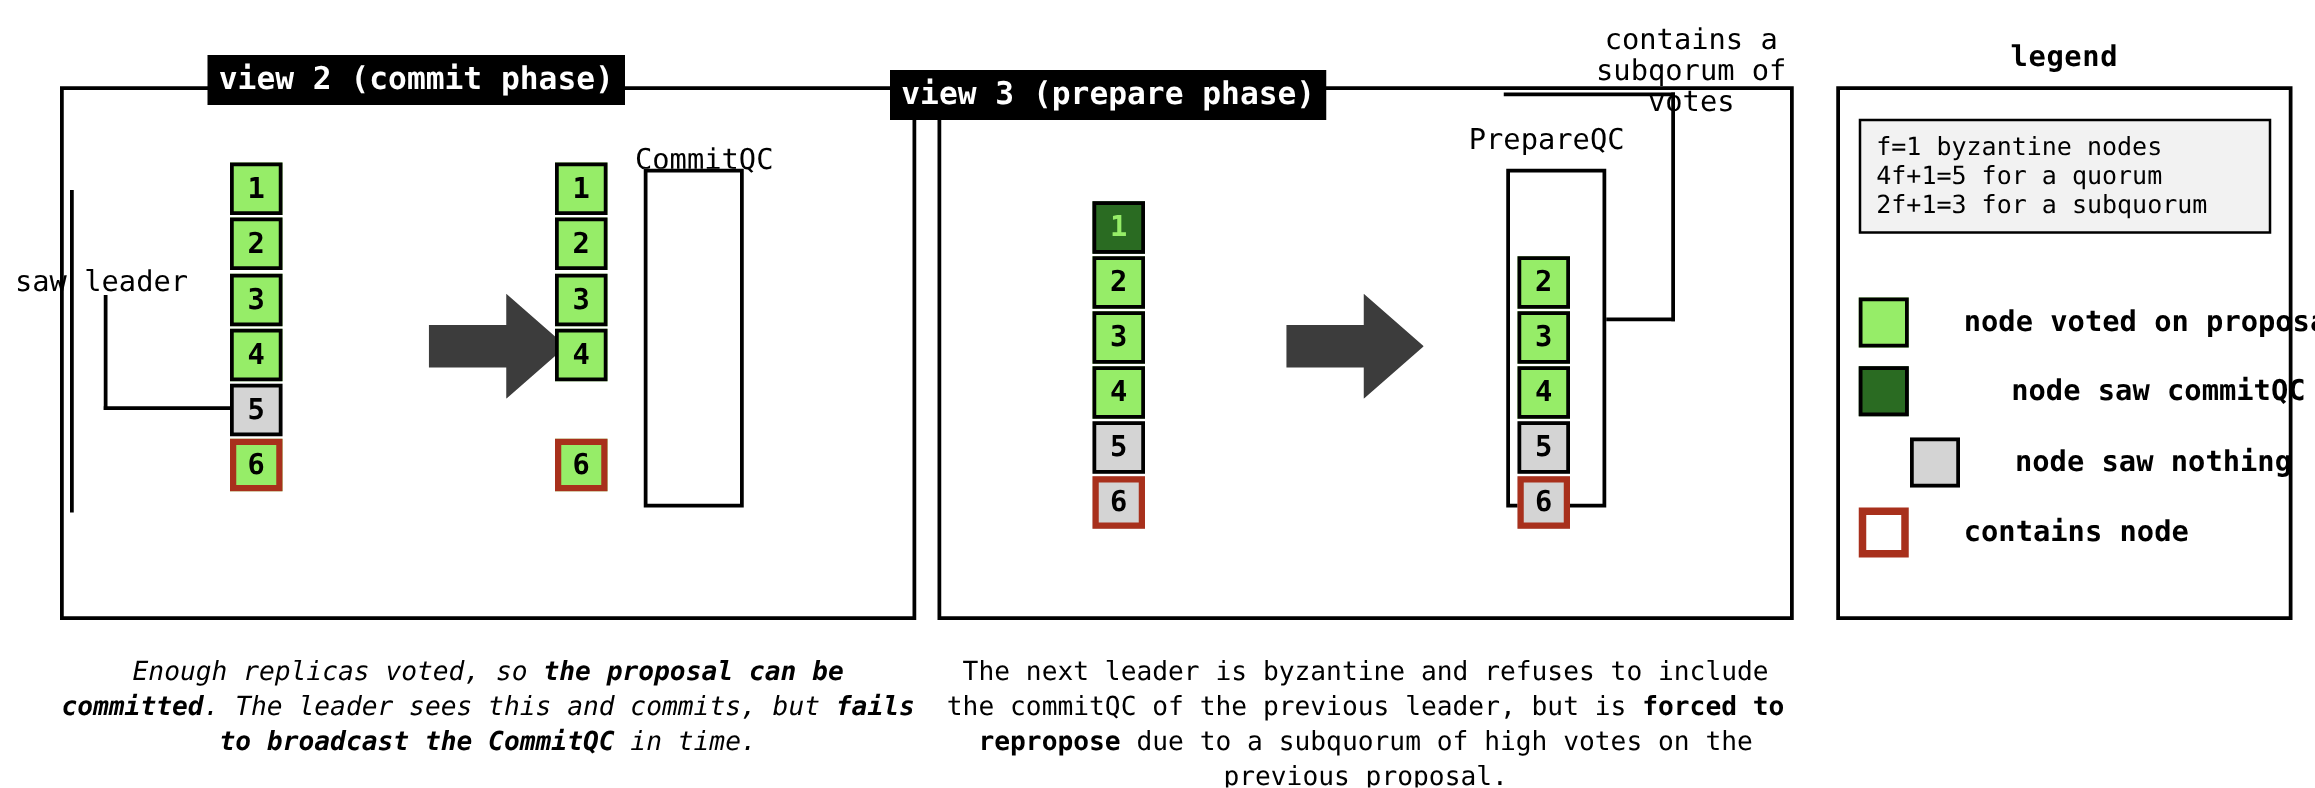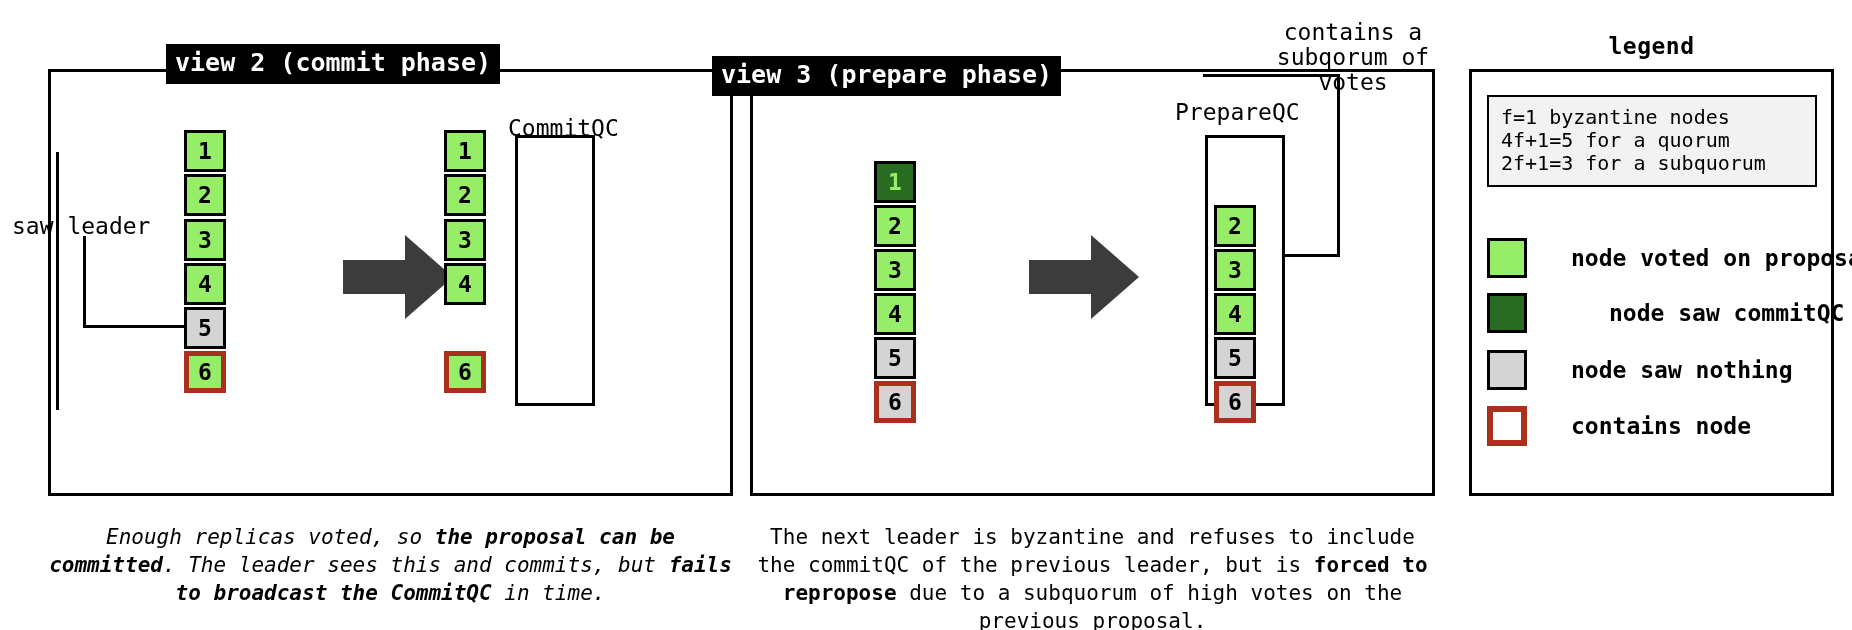--- a/index.html
+++ b/index.html
@@ -146,20 +146,20 @@
 </div>
 
 <div class="lg-row" style="top:238px;">
   <span class="lg-sw" style="background:#96ed68;"></span>
   <span class="lg-txt">node voted on proposal</span>
 </div>
 <div class="lg-row" style="top:293px;gap:38px;">
   <span class="lg-sw" style="background:#2a6b22;"></span>
   <span class="lg-txt">node saw commitQC</span>
 </div>
-<div class="lg-row" style="top:350px;">
+<div class="lg-row" style="top:350px;margin-left:41px;">
   <span class="lg-sw" style="background:#d4d4d4;"></span>
   <span class="lg-txt">node saw nothing</span>
 </div>
 <div class="lg-row" style="top:406px;">
   <span class="lg-sw byz"></span>
   <span class="lg-txt">contains node</span>
 </div>
 
 </body></html>

